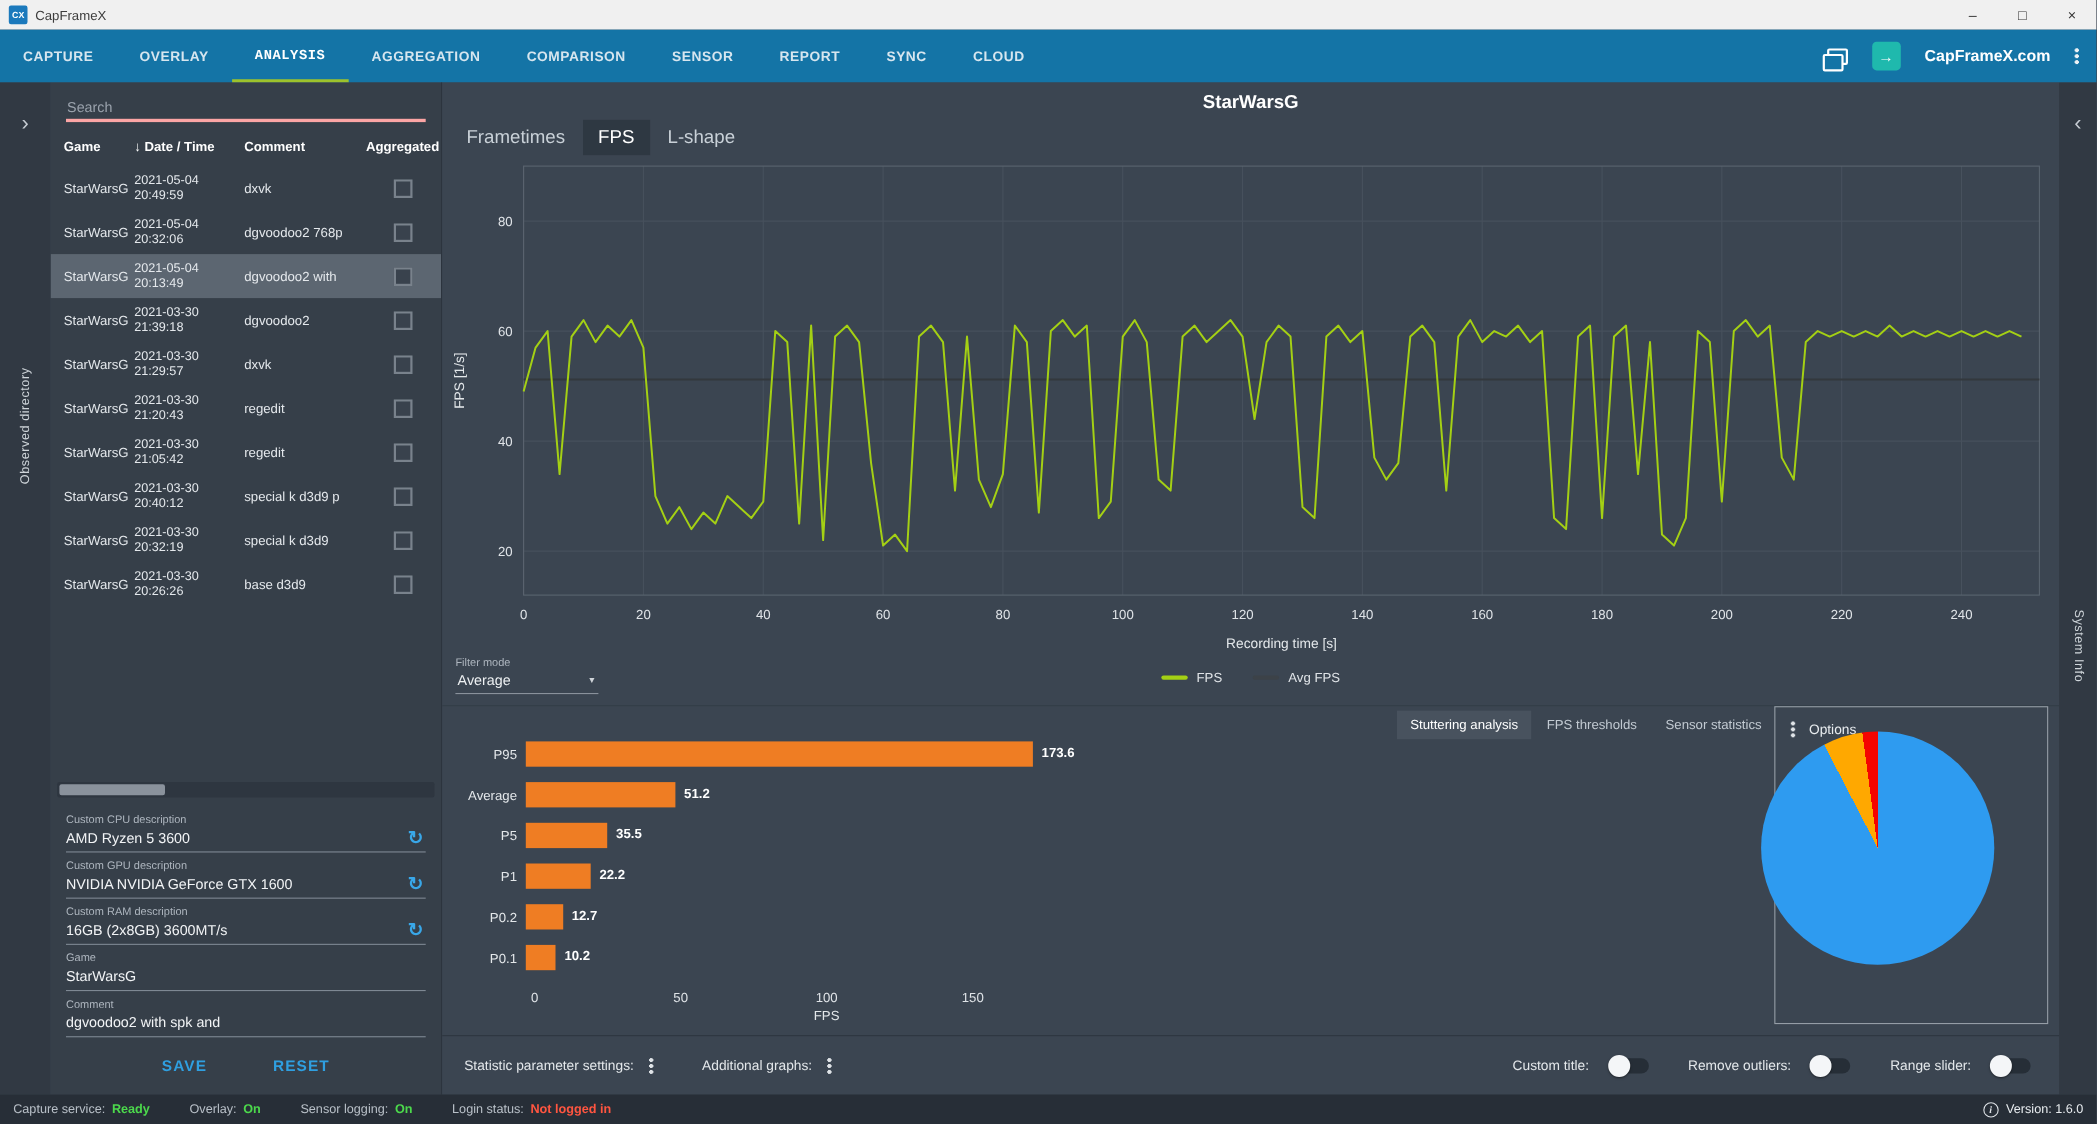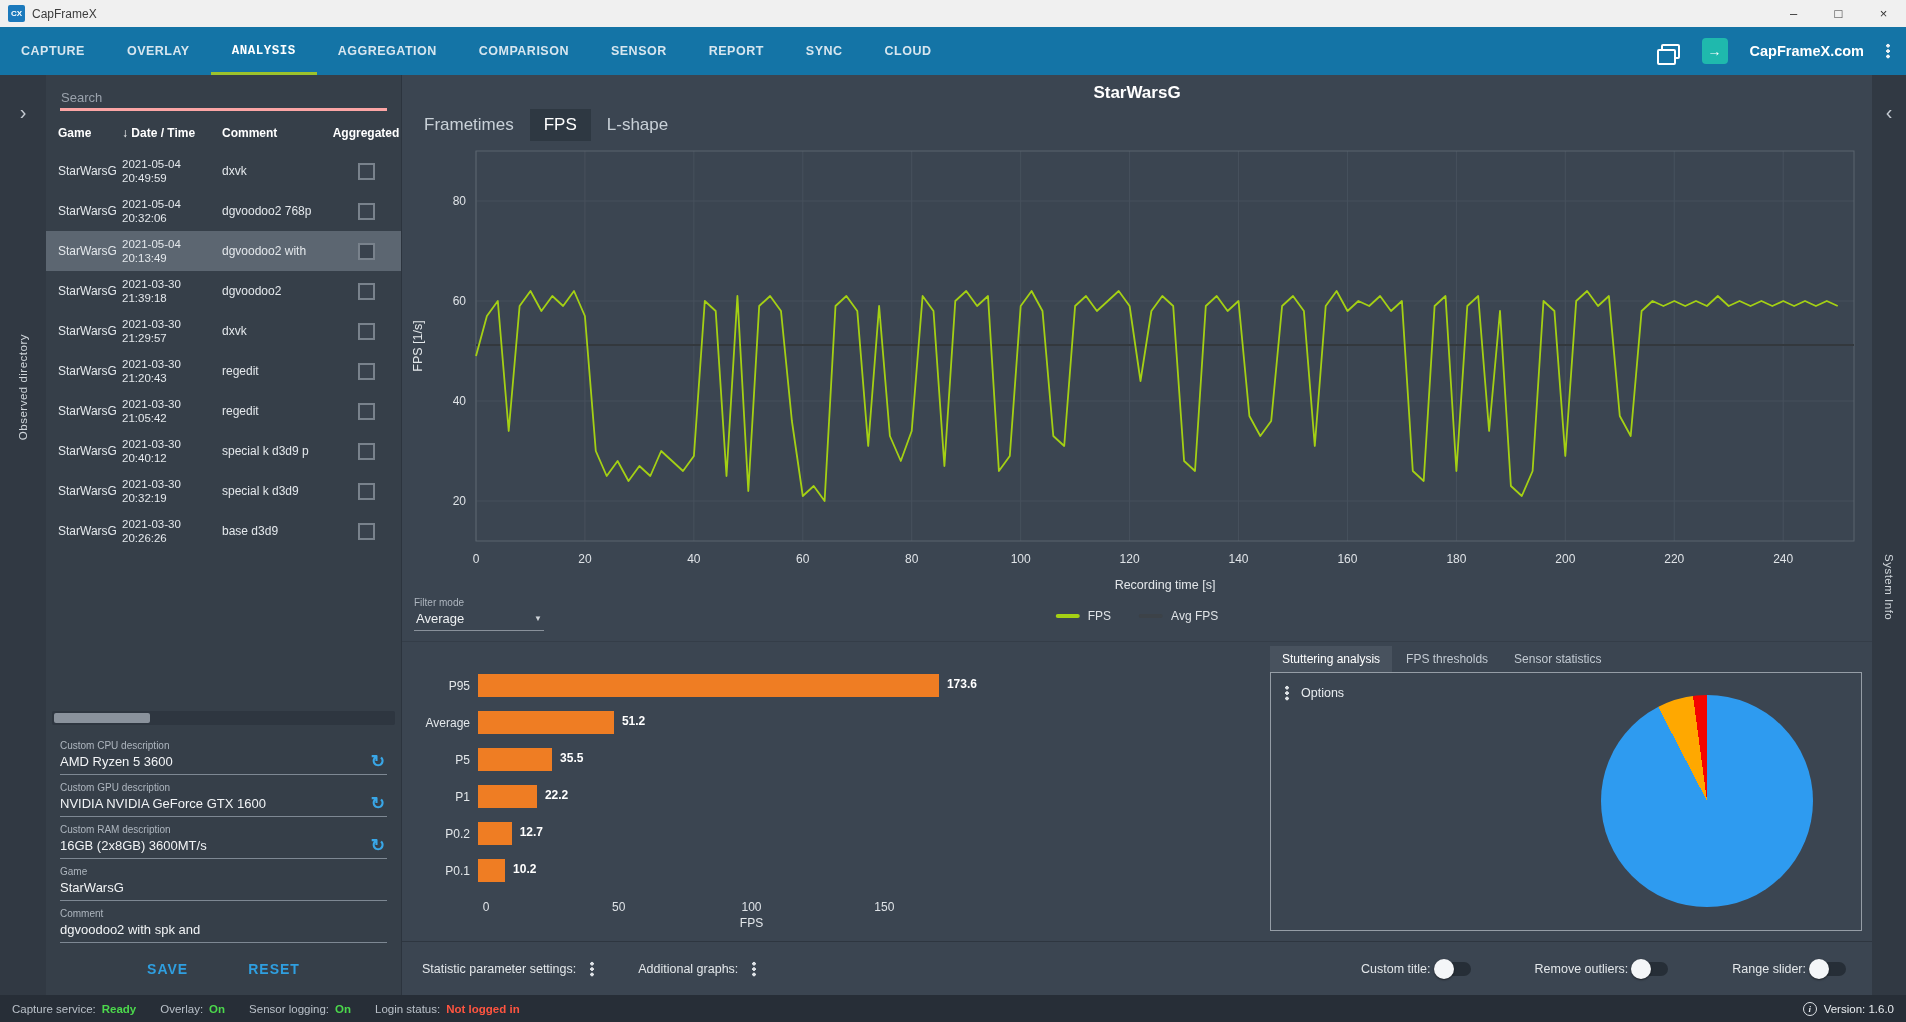--- a/index.html
+++ b/index.html
@@ -89,37 +89,37 @@
   .bar-panel { flex:1; padding:32px 10px 0 18px; }
   .bar-row { display:flex; align-items:center; height:23px; margin-bottom:14px; }
   .bar-label { width:58px; text-align:right; color:#e3e7ea; font-size:12px; padding-right:8px; flex:0 0 auto; }
   .bar-area { position:relative; flex:1; height:23px; }
   .bar-fill { position:absolute; left:0; top:0; height:23px; background:#ef7d23; }
   .bar-value { position:absolute; top:3px; color:#fff; font-size:12px; font-weight:bold; }
   .bar-axis { position:relative; height:38px; margin-left:66px; color:#dfe3e7; font-size:12px; }
   .bar-tick { position:absolute; top:4px; transform:translateX(-50%); }
   .bar-axis-title { position:absolute; top:20px; transform:translateX(-50%); font-size:12px; color:#e3e7ea; }
 
-  .stutter-panel { width:604px; flex:0 0 auto; display:flex; flex-direction:column; padding:0 10px 0 2px; }
+  .stutter-panel { width:604px; flex:0 0 auto; display:flex; flex-direction:row; padding:0 10px 0 2px; }
   .stutter-tabs { height:30px; display:flex; align-items:flex-end; gap:2px; }
   .stab { padding:6px 12px; font-size:12px; color:#c2cad2; white-space:nowrap; }
   .stab.active { background:#48525e; color:#fff; }
   .analysis-box { flex:1; border:1px solid #959da6; margin-bottom:10px; position:relative; display:flex; }
   .opt-row { position:absolute; left:14px; top:12px; display:flex; align-items:center; gap:12px; color:#e8ecef; font-size:12.5px; }
   .stutter-legend { position:absolute; left:22px; top:96px; display:flex; flex-direction:column; gap:9px; }
   .sl-item { display:flex; align-items:center; gap:9px; }
   .sl-dot { width:15px; height:15px; border-radius:50%; flex:0 0 auto; }
   .sl-text { color:#fff; font-size:13.5px; font-weight:bold; }
   .pie { position:absolute; right:48px; top:22px; width:212px; height:212px; border-radius:50%; }
 
   .main-toolbar { height:54px; border-top:1px solid #2e3640; display:flex; align-items:center; padding:0 26px 0 20px; color:#e3e7ea; font-size:12.5px; }
   .tool-group { display:flex; align-items:center; gap:14px; margin-right:44px; }
   .kebab.dark { background:radial-gradient(circle, #dfe3e7 1.7px, transparent 1.9px); background-size:4px 5.4px; background-repeat:repeat-y; }
   .toggles { margin-left:auto; display:flex; align-items:center; gap:36px; }
-  .toggle-wrap { display:flex; gap:4px;margin-left:28px; }
+  .toggle-wrap { display:flex; gap:18px; }
   .toggle { width:36px; height:14px; background:#262e37; border-radius:7px; position:relative; }
   .toggle-thumb { position:absolute; left:-1px; top:-3px; width:20px; height:20px; border-radius:50%; background:#f4f6f8; box-shadow:0 1px 2px rgba(0,0,0,.5); }
 
   
   .statusbar { height:27px; background:#272e37; display:flex; align-items:center; padding:0 12px; gap:30px; flex:0 0 auto; }
   .status-item { display:flex; gap:6px; font-size:11.5px; color:#b9c0c8; }
   .status-val { font-weight:bold; }
   .status-right { margin-left:auto; display:flex; align-items:center; gap:7px; color:#e8ecef; font-size:11.5px; }
   .info-icon { width:14px; height:14px; border-radius:50%; border:1.5px solid #dfe3e7; color:#dfe3e7; font-size:9px; display:flex; align-items:center; justify-content:center; font-family:"Liberation Serif", serif; font-style:italic; font-weight:bold; }
 </style>
@@ -495,21 +495,21 @@
       </div>
     </div>
 
     <div class="side-strip right" data-interactable="false">
       <div class="strip-chevron" data-interactable="true">‹</div>
       <div class="v-label-right" data-interactable="false">System Info</div>
     </div>
   </div>
 
   <div class="statusbar" data-interactable="false">
-    <div style="display:flex; gap:24px;">
+    <div style="display:flex; gap:36px;">
         <div class="status-item" data-interactable="false">
           <span data-interactable="false">Capture service:</span>
           <span class="status-val" data-interactable="false" style="color: rgb(76, 217, 76);">Ready</span>
         </div>
         <div class="status-item" data-interactable="false">
           <span data-interactable="false">Overlay:</span>
           <span class="status-val" data-interactable="false" style="color: rgb(76, 217, 76);">On</span>
         </div>
         <div class="status-item" data-interactable="false">
           <span data-interactable="false">Sensor logging:</span>

